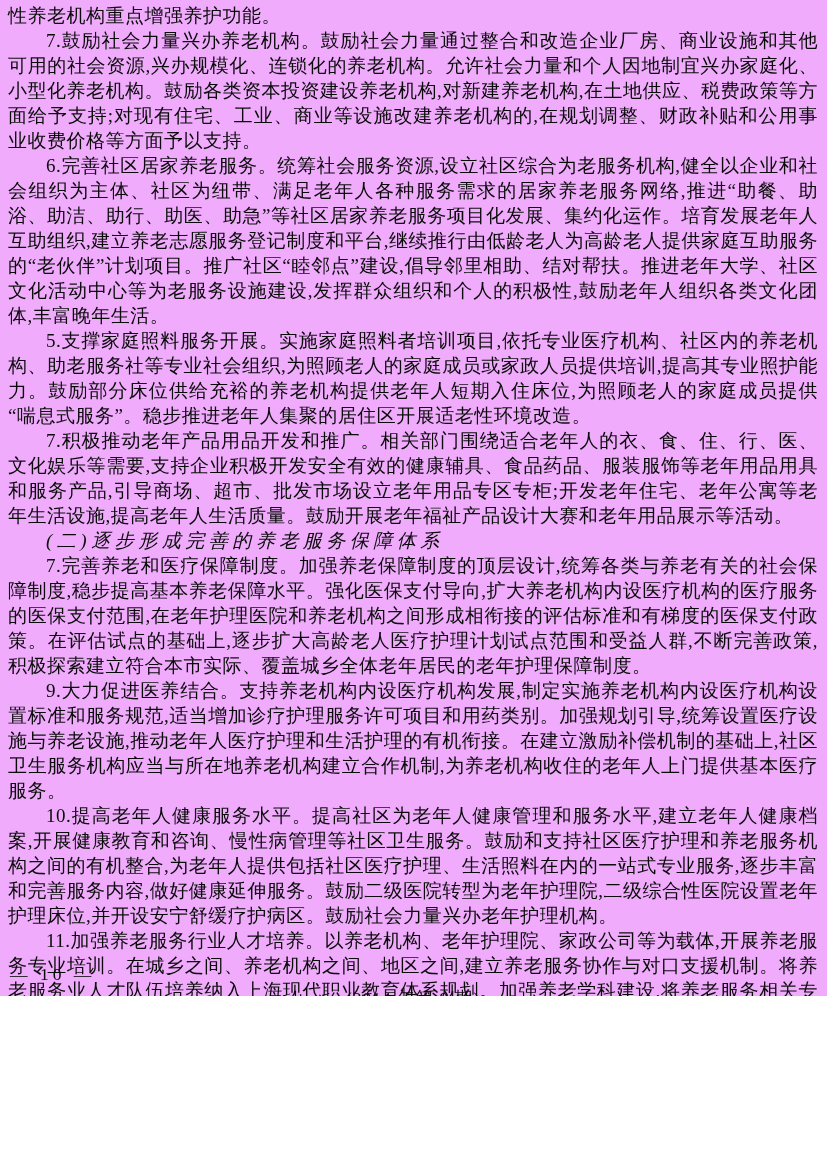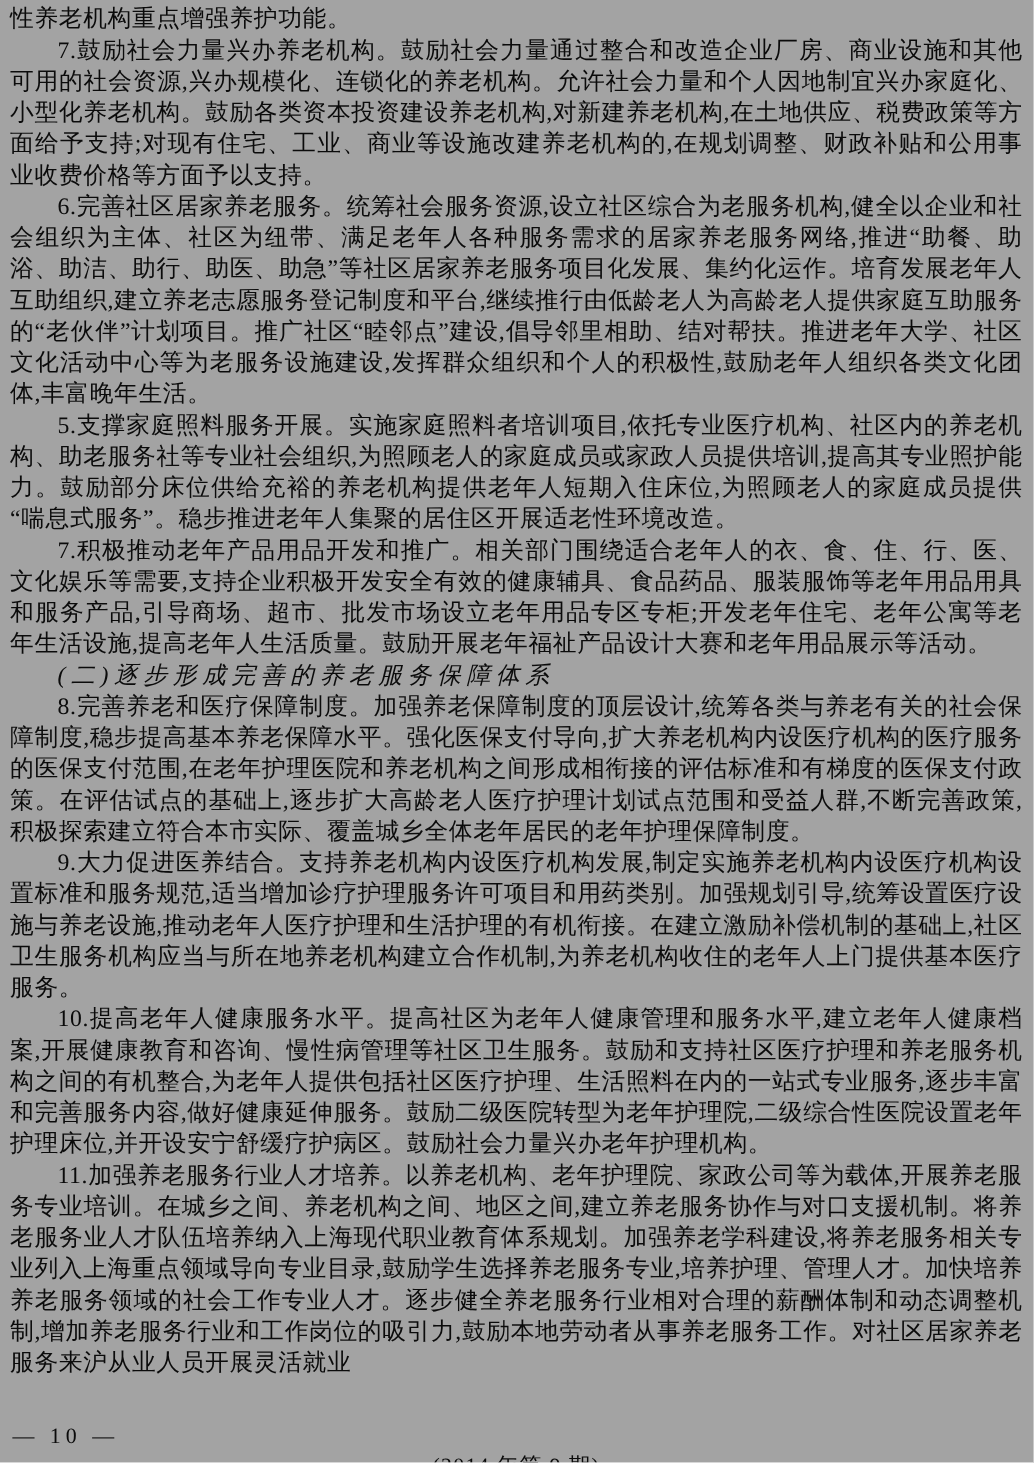--- a/index.html
+++ b/index.html
@@ -3,22 +3,22 @@
 <meta charset="utf-8">
 <style>
   html, body {
     margin: 0;
     padding: 0;
     background: #ffffff;
   }
   .page {
     position: relative;
     width: 827px;
-    height: 1170px;
-    background: #a3a3a3;
+    height: 996px;
+    background: #f0abfc;
     overflow: hidden;
     font-family: "Liberation Serif", "DejaVu Serif", serif;
     color: #0b0b0b;
     box-sizing: border-box;
   }
   .content {
     position: absolute;
     top: 3px;
     left: 8px;
     right: 9px;
@@ -66,21 +66,21 @@
 <body>
 
 <div class="page">
   <div class="content">
     <p class="cont">性养老机构重点增强养护功能。</p>
     <p>7.鼓励社会力量兴办养老机构。鼓励社会力量通过整合和改造企业厂房、商业设施和其他可用的社会资源,兴办规模化、连锁化的养老机构。允许社会力量和个人因地制宜兴办家庭化、小型化养老机构。鼓励各类资本投资建设养老机构,对新建养老机构,在土地供应、税费政策等方面给予支持;对现有住宅、工业、商业等设施改建养老机构的,在规划调整、财政补贴和公用事业收费价格等方面予以支持。</p>
     <p>6.完善社区居家养老服务。统筹社会服务资源,设立社区综合为老服务机构,健全以企业和社会组织为主体、社区为纽带、满足老年人各种服务需求的居家养老服务网络,推进“助餐、助浴、助洁、助行、助医、助急”等社区居家养老服务项目化发展、集约化运作。培育发展老年人互助组织,建立养老志愿服务登记制度和平台,继续推行由低龄老人为高龄老人提供家庭互助服务的“老伙伴”计划项目。推广社区“睦邻点”建设,倡导邻里相助、结对帮扶。推进老年大学、社区文化活动中心等为老服务设施建设,发挥群众组织和个人的积极性,鼓励老年人组织各类文化团体,丰富晚年生活。</p>
     <p>5.支撑家庭照料服务开展。实施家庭照料者培训项目,依托专业医疗机构、社区内的养老机构、助老服务社等专业社会组织,为照顾老人的家庭成员或家政人员提供培训,提高其专业照护能力。鼓励部分床位供给充裕的养老机构提供老年人短期入住床位,为照顾老人的家庭成员提供“喘息式服务”。稳步推进老年人集聚的居住区开展适老性环境改造。</p>
     <p>7.积极推动老年产品用品开发和推广。相关部门围绕适合老年人的衣、食、住、行、医、文化娱乐等需要,支持企业积极开发安全有效的健康辅具、食品药品、服装服饰等老年用品用具和服务产品,引导商场、超市、批发市场设立老年用品专区专柜;开发老年住宅、老年公寓等老年生活设施,提高老年人生活质量。鼓励开展老年福祉产品设计大赛和老年用品展示等活动。</p>
     <p class="heading">(二)逐步形成完善的养老服务保障体系</p>
-    <p>8.完善养老和医疗保障制度。加强养老保障制度的顶层设计,统筹各类与养老有关的社会保障制度,稳步提高基本养老保障水平。强化医保支付导向,扩大养老机构内设医疗机构的医疗服务的医保支付范围,在老年护理医院和养老机构之间形成相衔接的评估标准和有梯度的医保支付政策。在评估试点的基础上,逐步扩大高龄老人医疗护理计划试点范围和受益人群,不断完善政策,积极探索建立符合本市实际、覆盖城乡全体老年居民的老年护理保障制度。</p>
+    <p>7.完善养老和医疗保障制度。加强养老保障制度的顶层设计,统筹各类与养老有关的社会保障制度,稳步提高基本养老保障水平。强化医保支付导向,扩大养老机构内设医疗机构的医疗服务的医保支付范围,在老年护理医院和养老机构之间形成相衔接的评估标准和有梯度的医保支付政策。在评估试点的基础上,逐步扩大高龄老人医疗护理计划试点范围和受益人群,不断完善政策,积极探索建立符合本市实际、覆盖城乡全体老年居民的老年护理保障制度。</p>
     <p>9.大力促进医养结合。支持养老机构内设医疗机构发展,制定实施养老机构内设医疗机构设置标准和服务规范,适当增加诊疗护理服务许可项目和用药类别。加强规划引导,统筹设置医疗设施与养老设施,推动老年人医疗护理和生活护理的有机衔接。在建立激励补偿机制的基础上,社区卫生服务机构应当与所在地养老机构建立合作机制,为养老机构收住的老年人上门提供基本医疗服务。</p>
     <p>10.提高老年人健康服务水平。提高社区为老年人健康管理和服务水平,建立老年人健康档案,开展健康教育和咨询、慢性病管理等社区卫生服务。鼓励和支持社区医疗护理和养老服务机构之间的有机整合,为老年人提供包括社区医疗护理、生活照料在内的一站式专业服务,逐步丰富和完善服务内容,做好健康延伸服务。鼓励二级医院转型为老年护理院,二级综合性医院设置老年护理床位,并开设安宁舒缓疗护病区。鼓励社会力量兴办老年护理机构。</p>
     <p>11.加强养老服务行业人才培养。以养老机构、老年护理院、家政公司等为载体,开展养老服务专业培训。在城乡之间、养老机构之间、地区之间,建立养老服务协作与对口支援机制。将养老服务业人才队伍培养纳入上海现代职业教育体系规划。加强养老学科建设,将养老服务相关专业列入上海重点领域导向专业目录,鼓励学生选择养老服务专业,培养护理、管理人才。加快培养养老服务领域的社会工作专业人才。逐步健全养老服务行业相对合理的薪酬体制和动态调整机制,增加养老服务行业和工作岗位的吸引力,鼓励本地劳动者从事养老服务工作。对社区居家养老服务来沪从业人员开展灵活就业</p>
   </div>
   <div class="footer">
     <span class="pagenum">— 10 —</span>
     <span class="issue">(2014 年第 9 期)</span>
   </div>
 </div>
 

